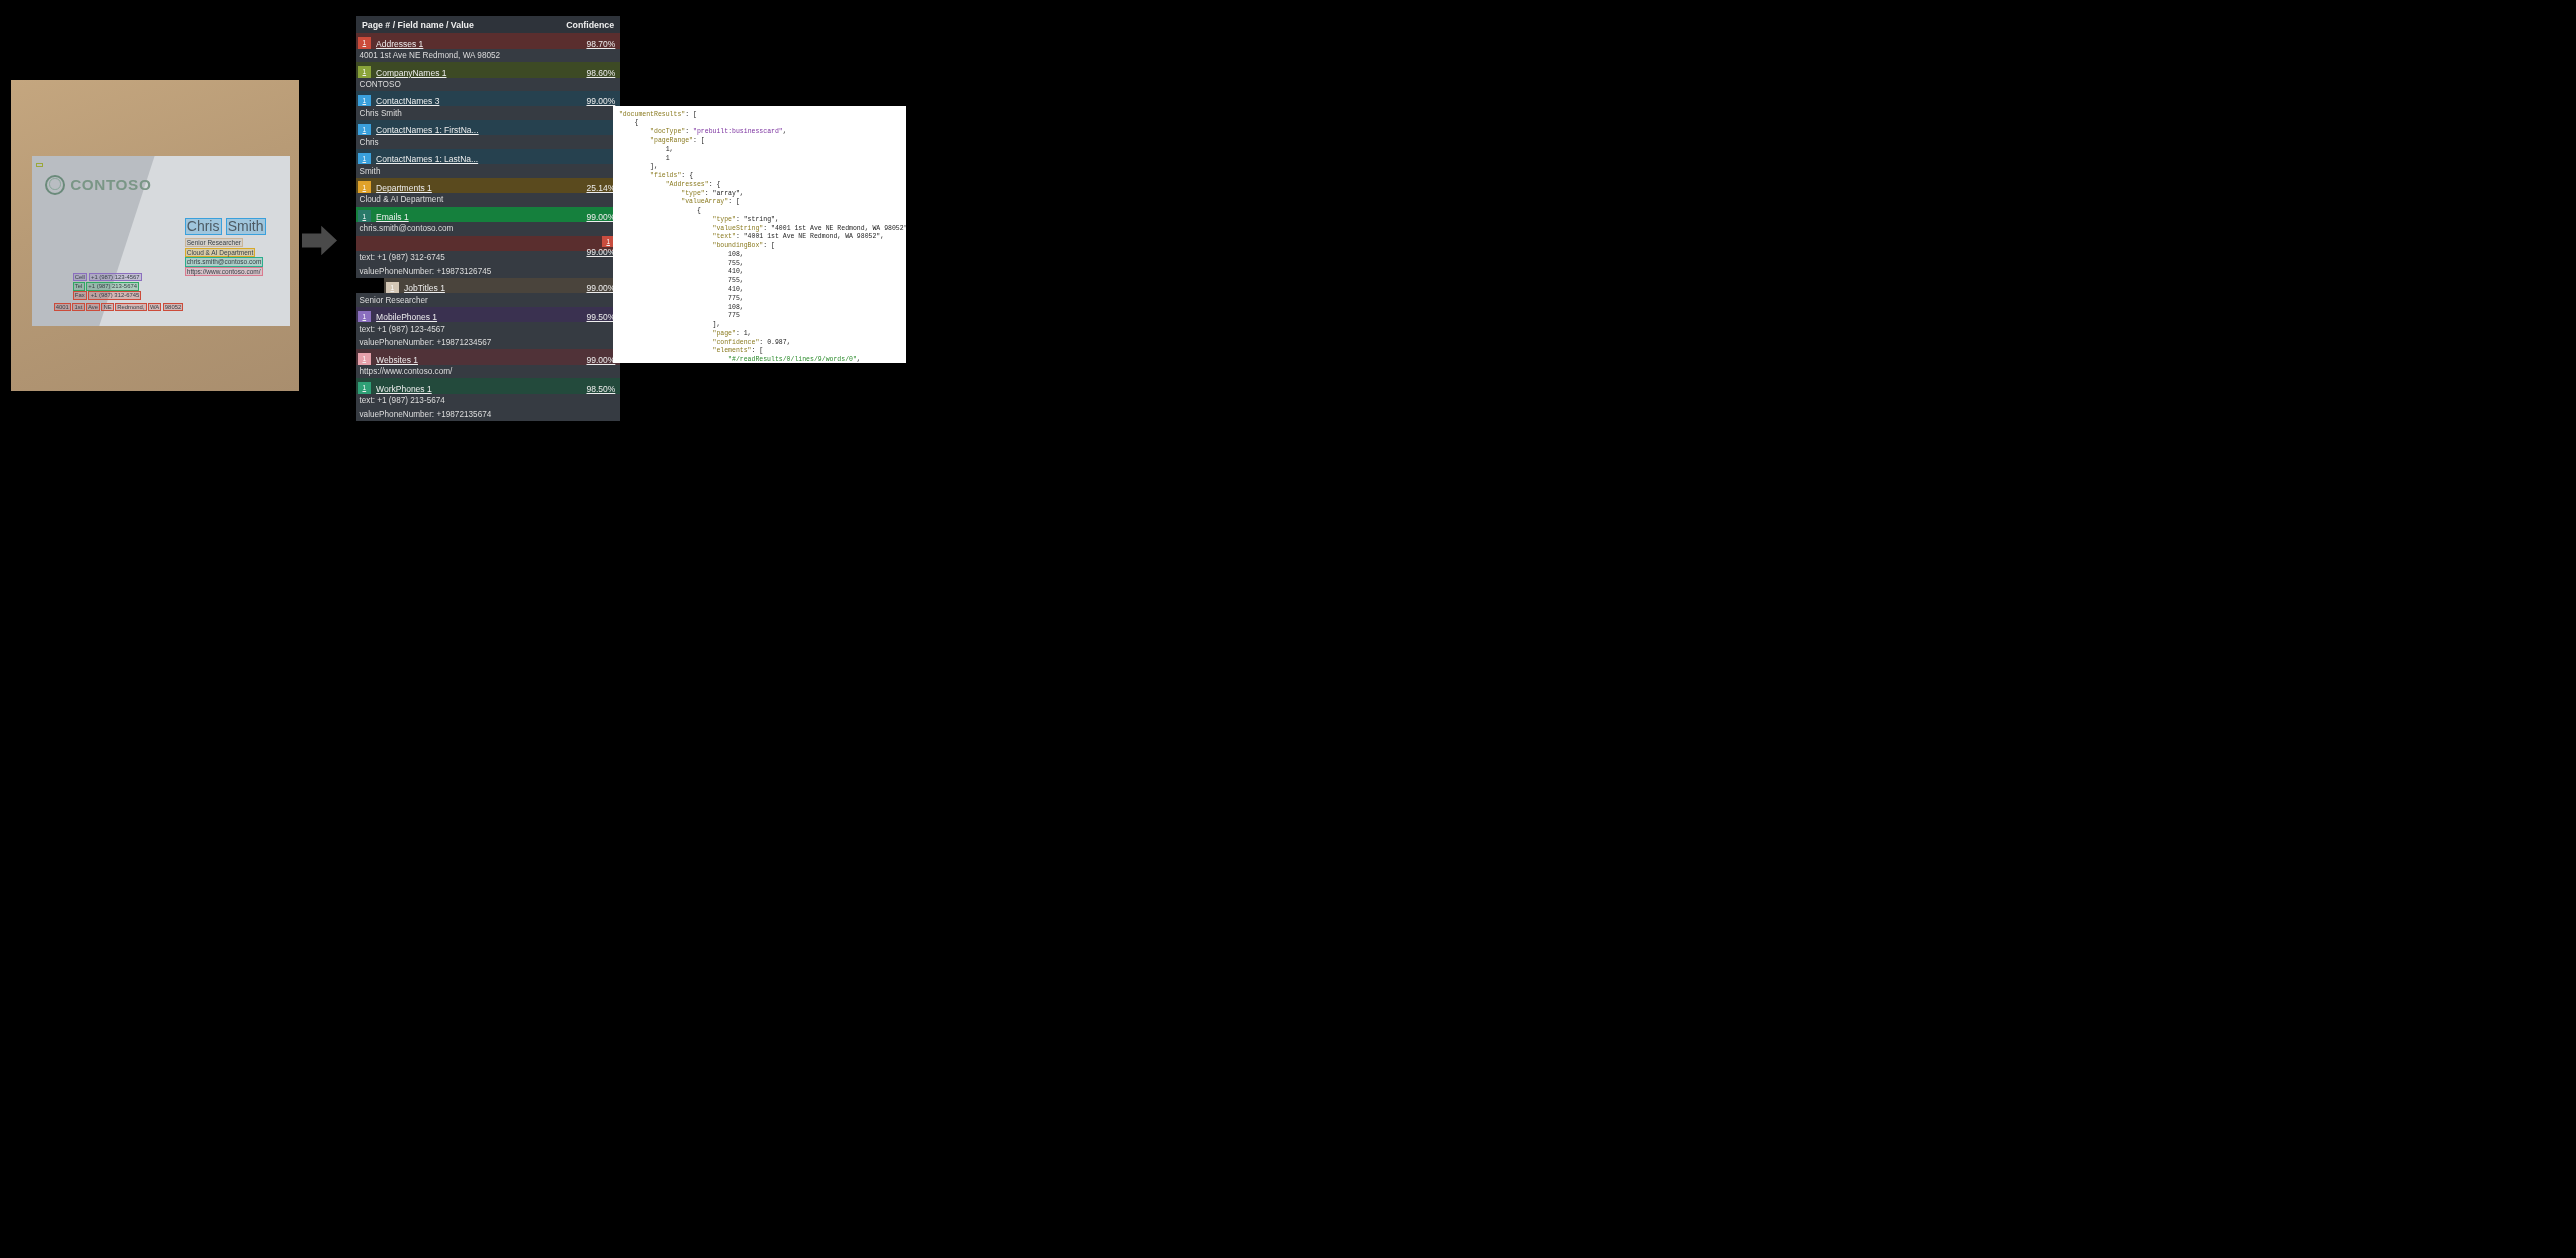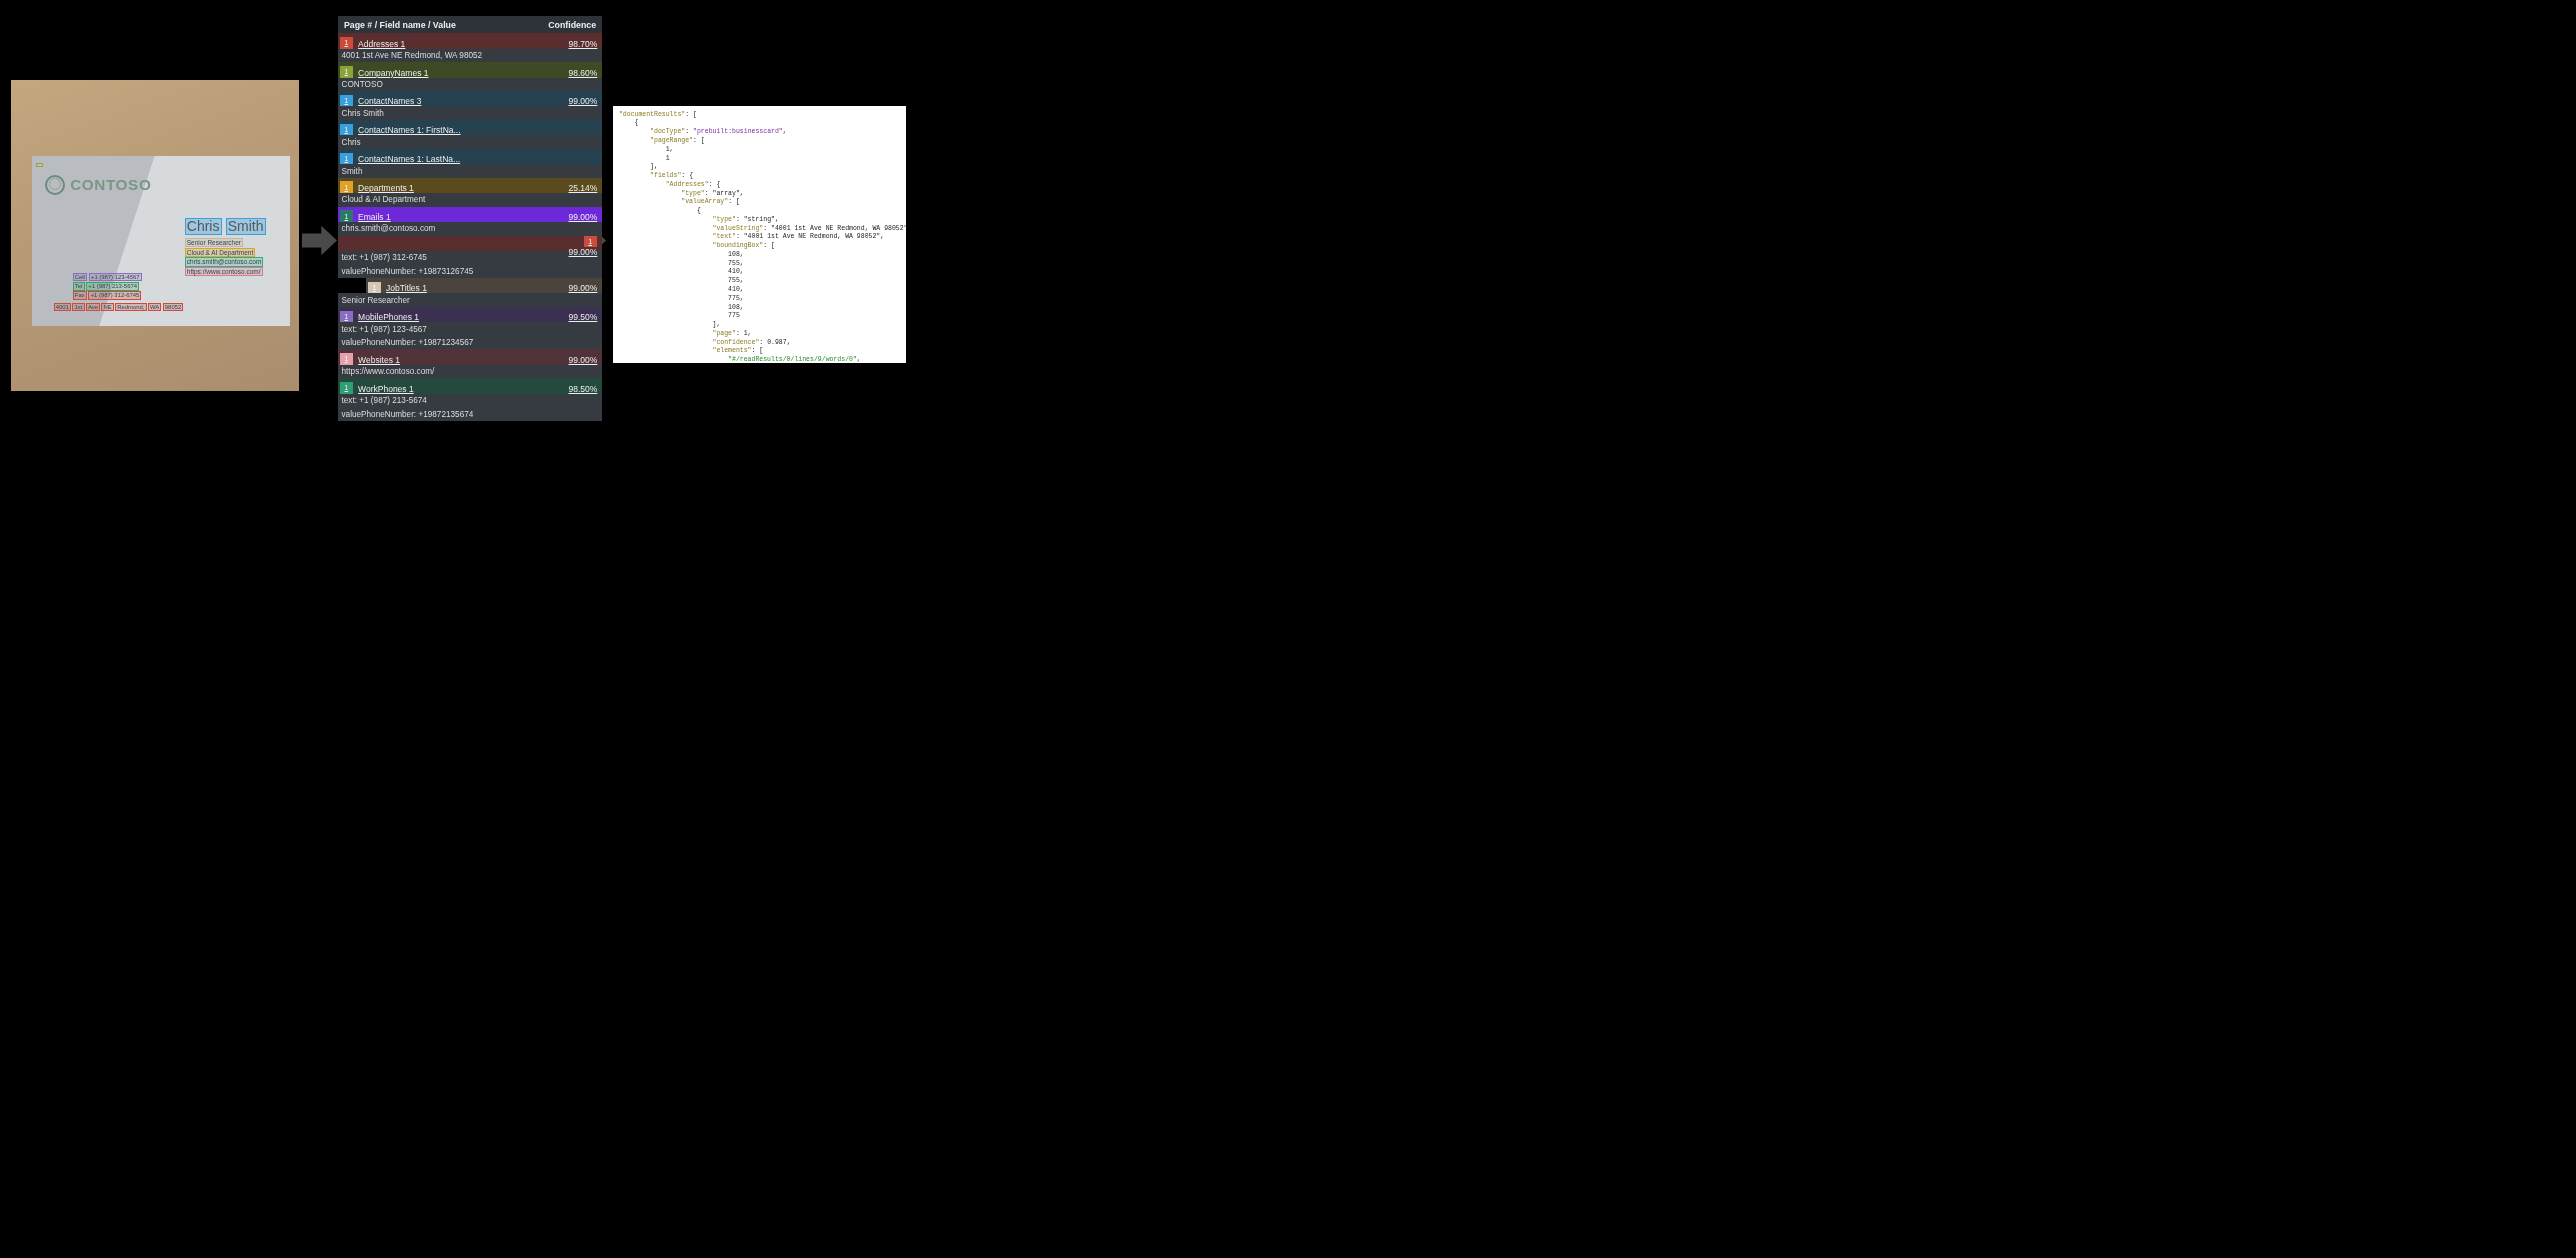--- a/index.html
+++ b/index.html
@@ -79,21 +79,21 @@
     position:absolute;
     width:35px; height:35px;
     fill:#4a4a4a;
   }
   .arrow1 { left:302px; top:223px; }
   .arrow2 { left:571px; top:223px; }
 
   
   .table-wrap {
     position:absolute;
-    left:338px; top:16.4px;
+    left:356px; top:16.4px;
     width:264px;
     font-size:8.2px;
   }
   .table-header {
     background:#2e333a;
     padding:3.5px 5.9px;
     color:#eee;
     font-weight:600;
     position:relative;
     font-size:8.8px;
@@ -245,21 +245,21 @@
       </div>
       <div class="row-wrap">
         <div class="field-row" style="background: rgb(90, 74, 30);">
           <div class="page-badge" style="background: rgb(224, 162, 42);">1</div>
           <div class="field-name">Departments 1</div>
           <div class="field-conf">25.14%</div>
         </div>
         <div class="value-row sub">Cloud &amp; AI Department</div>
       </div>
       <div class="row-wrap">
-        <div class="field-row" style="background: #6d28d9;">
+        <div class="field-row" style="background: #15803d;">
           <div class="page-badge" style="background: rgb(42, 122, 106);">1</div>
           <div class="field-name">Emails 1</div>
           <div class="field-conf">99.00%</div>
         </div>
         <div class="value-row sub">chris.smith@contoso.com</div>
       </div>
       <div class="row-wrap">
         <div class="field-row" style="background: rgb(90, 46, 46); flex-direction: column;">
           <div class="page-badge" style="background: rgb(200, 77, 63);">1</div>
           <div class="field-name">Faxes 1</div>

